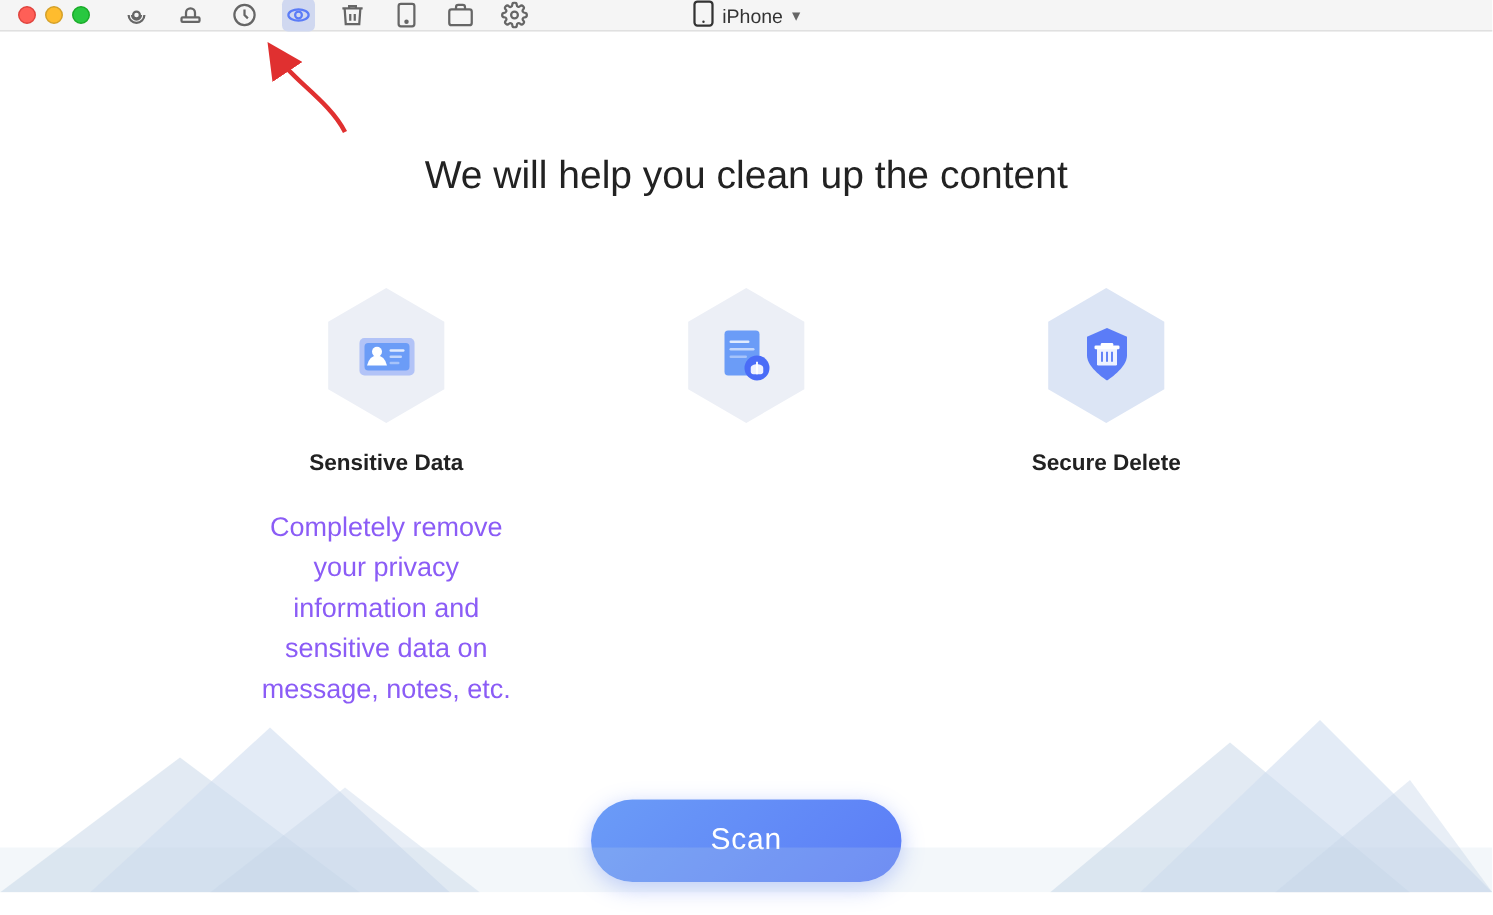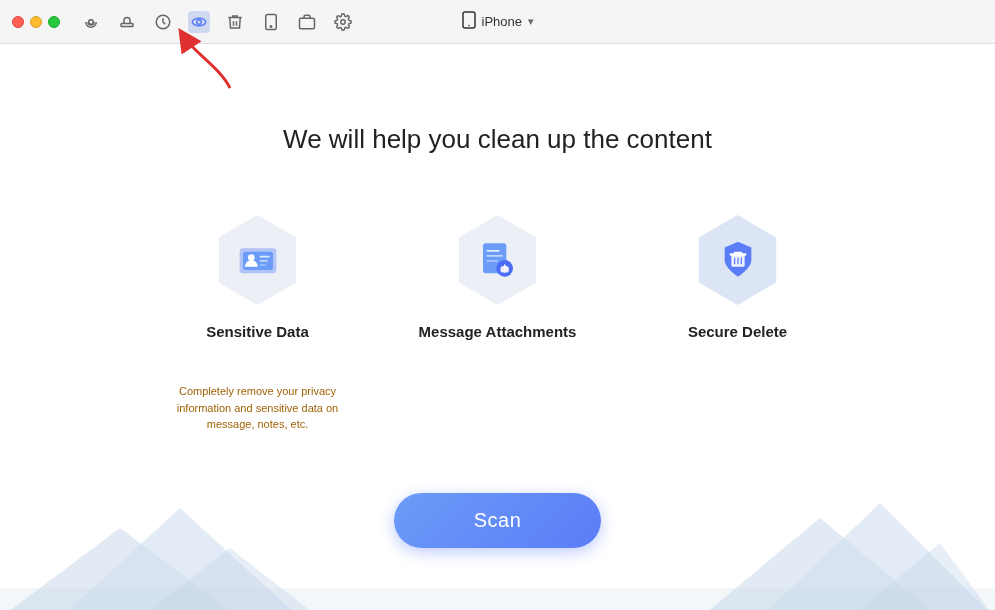--- a/index.html
+++ b/index.html
@@ -10,21 +10,21 @@
       background: #ffffff;
       font-family: -apple-system, BlinkMacSystemFont, 'Helvetica Neue', sans-serif;
       overflow: hidden;
       position: relative;
     }
 
     
     .title-bar {
       display: flex;
       align-items: center;
-      height: 44px;
+      height: 21px;
       background: #f5f5f5;
       border-bottom: 1px solid #e0e0e0;
       padding: 0 12px;
       position: relative;
     }
 
     .traffic-lights {
       display: flex;
       gap: 6px;
       align-items: center;
@@ -134,25 +134,24 @@
 
     .feature-title {
       font-size: 15px;
       font-weight: 600;
       color: #222;
       margin-bottom: 21px;
       text-align: center;
     }
 
     .feature-desc {
-      font-size: 11px;
-      color: #a16207;
+      font-size: 18px;
+      color: #8b5cf6;
       text-align: center;
       line-height: 1.5;
-      margin-top: 22px;
     }
 
     .scan-button {
       background: linear-gradient(135deg, #6b9cf7, #5b7cf7);
       color: white;
       border: none;
       border-radius: 30px;
       padding: 16px 80px;
       font-size: 20px;
       font-weight: 500;
@@ -312,21 +311,20 @@
           <rect x="12" y="10" width="28" height="36" rx="3" fill="#6b9cf7"></rect>
           <rect x="16" y="18" width="16" height="2" rx="1" fill="white" opacity="0.8"></rect>
           <rect x="16" y="24" width="20" height="2" rx="1" fill="white" opacity="0.6"></rect>
           <rect x="16" y="30" width="14" height="2" rx="1" fill="white" opacity="0.4"></rect>
 
           <circle cx="38" cy="40" r="10" fill="#4a6cf7"></circle>
           <path d="M33 40 C33 36 43 36 43 40 L43 43 C43 44.1 42.1 45 41 45 L35 45 C33.9 45 33 44.1 33 43 Z" fill="white" opacity="0.9"></path>
           <line x1="38" y1="35" x2="38" y2="45" stroke="white" stroke-width="1.5"></line>
         </svg>
       </div>
-      <div class="feature-title">Message Attachments</div>
     </div>
 
     <div class="feature-item">
       <div class="feature-icon-wrap hexagon" style="background: #dce5f5;">
         <svg class="feature-svg" viewBox="0 0 60 60" fill="none">
 
           <path d="M30 8 L46 15 L46 30 C46 40 30 50 30 50 C30 50 14 40 14 30 L14 15 Z" fill="#5b7cf7"></path>
 
           <rect x="22" y="24" width="16" height="14" rx="1" fill="white" opacity="0.9"></rect>
           <rect x="20" y="22" width="20" height="3" rx="1" fill="white"></rect>

